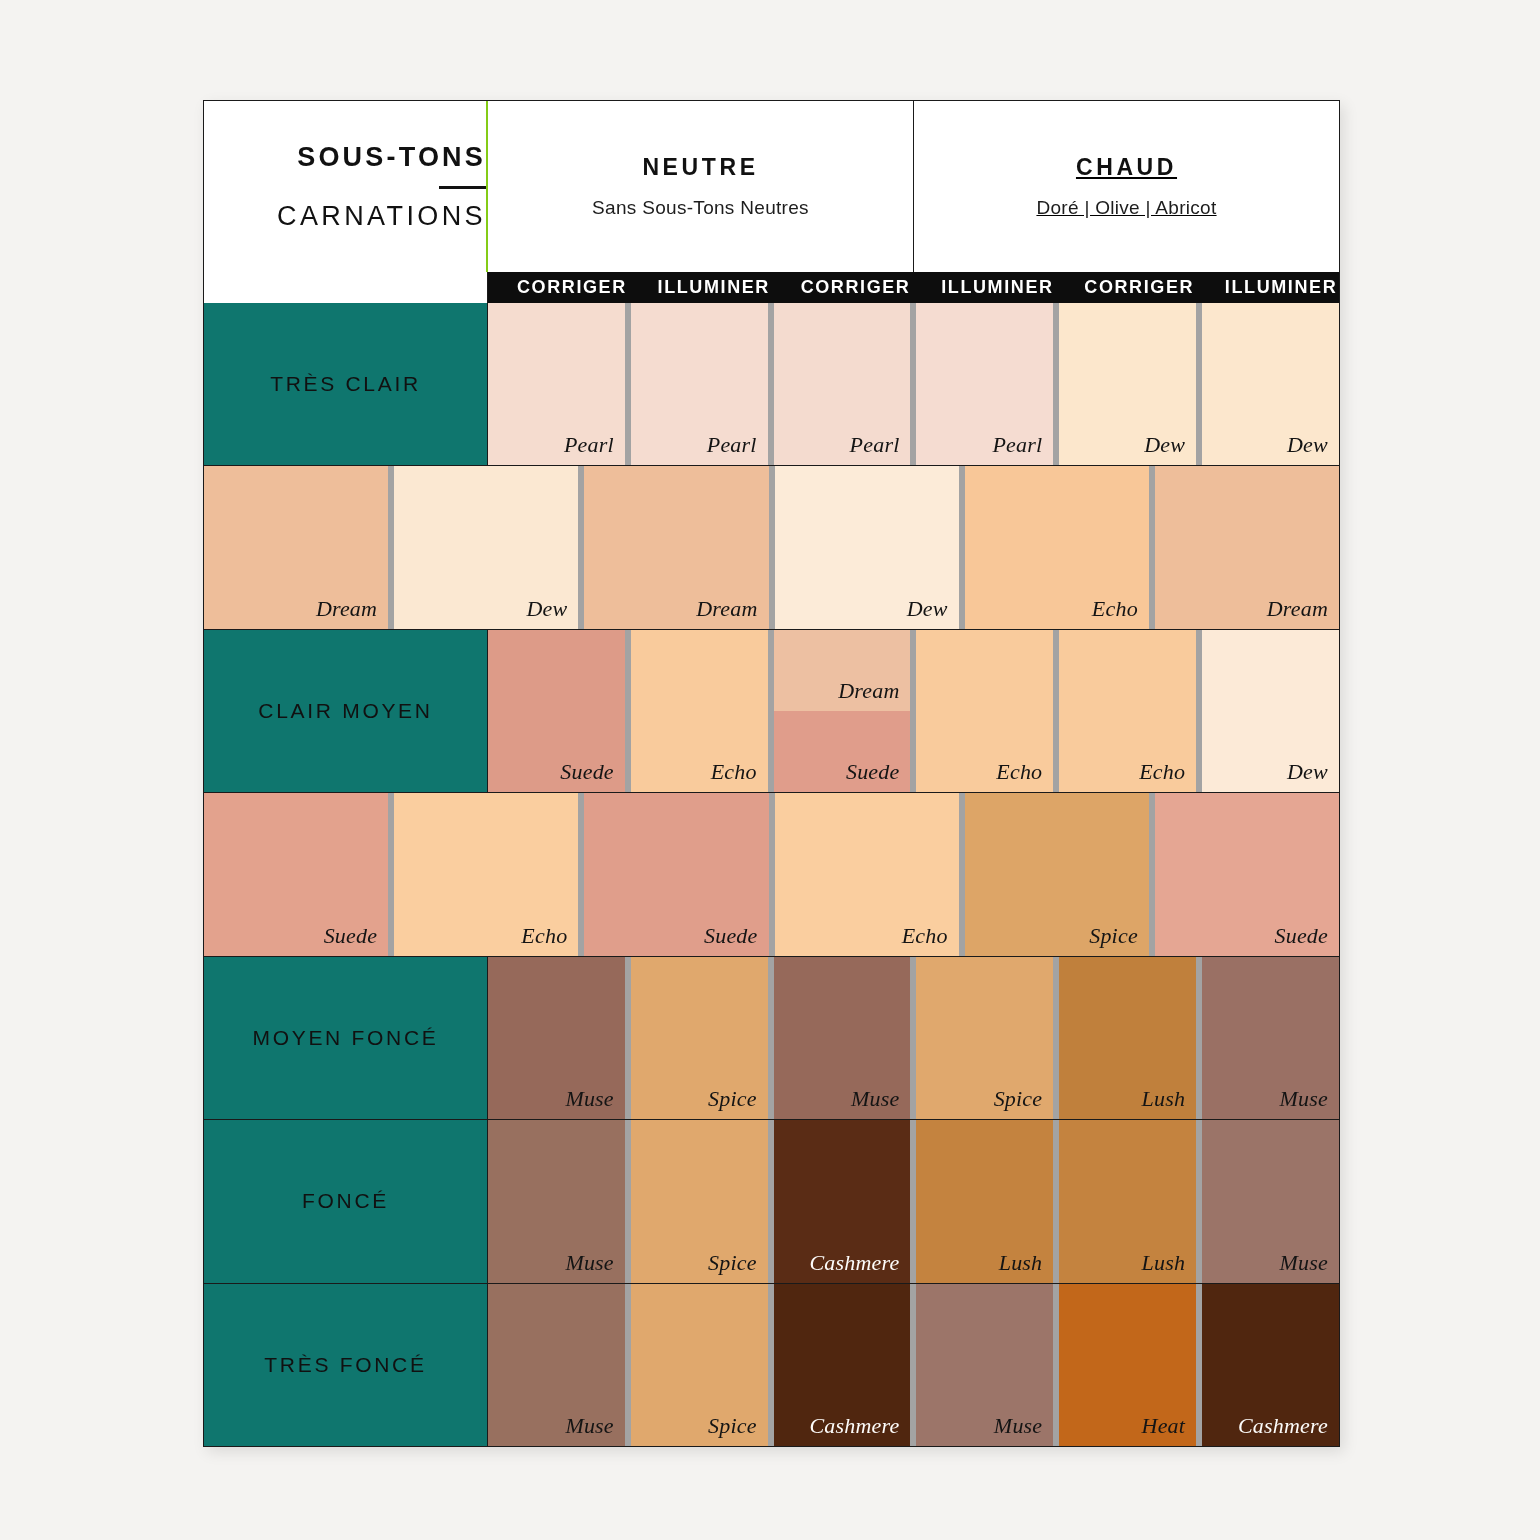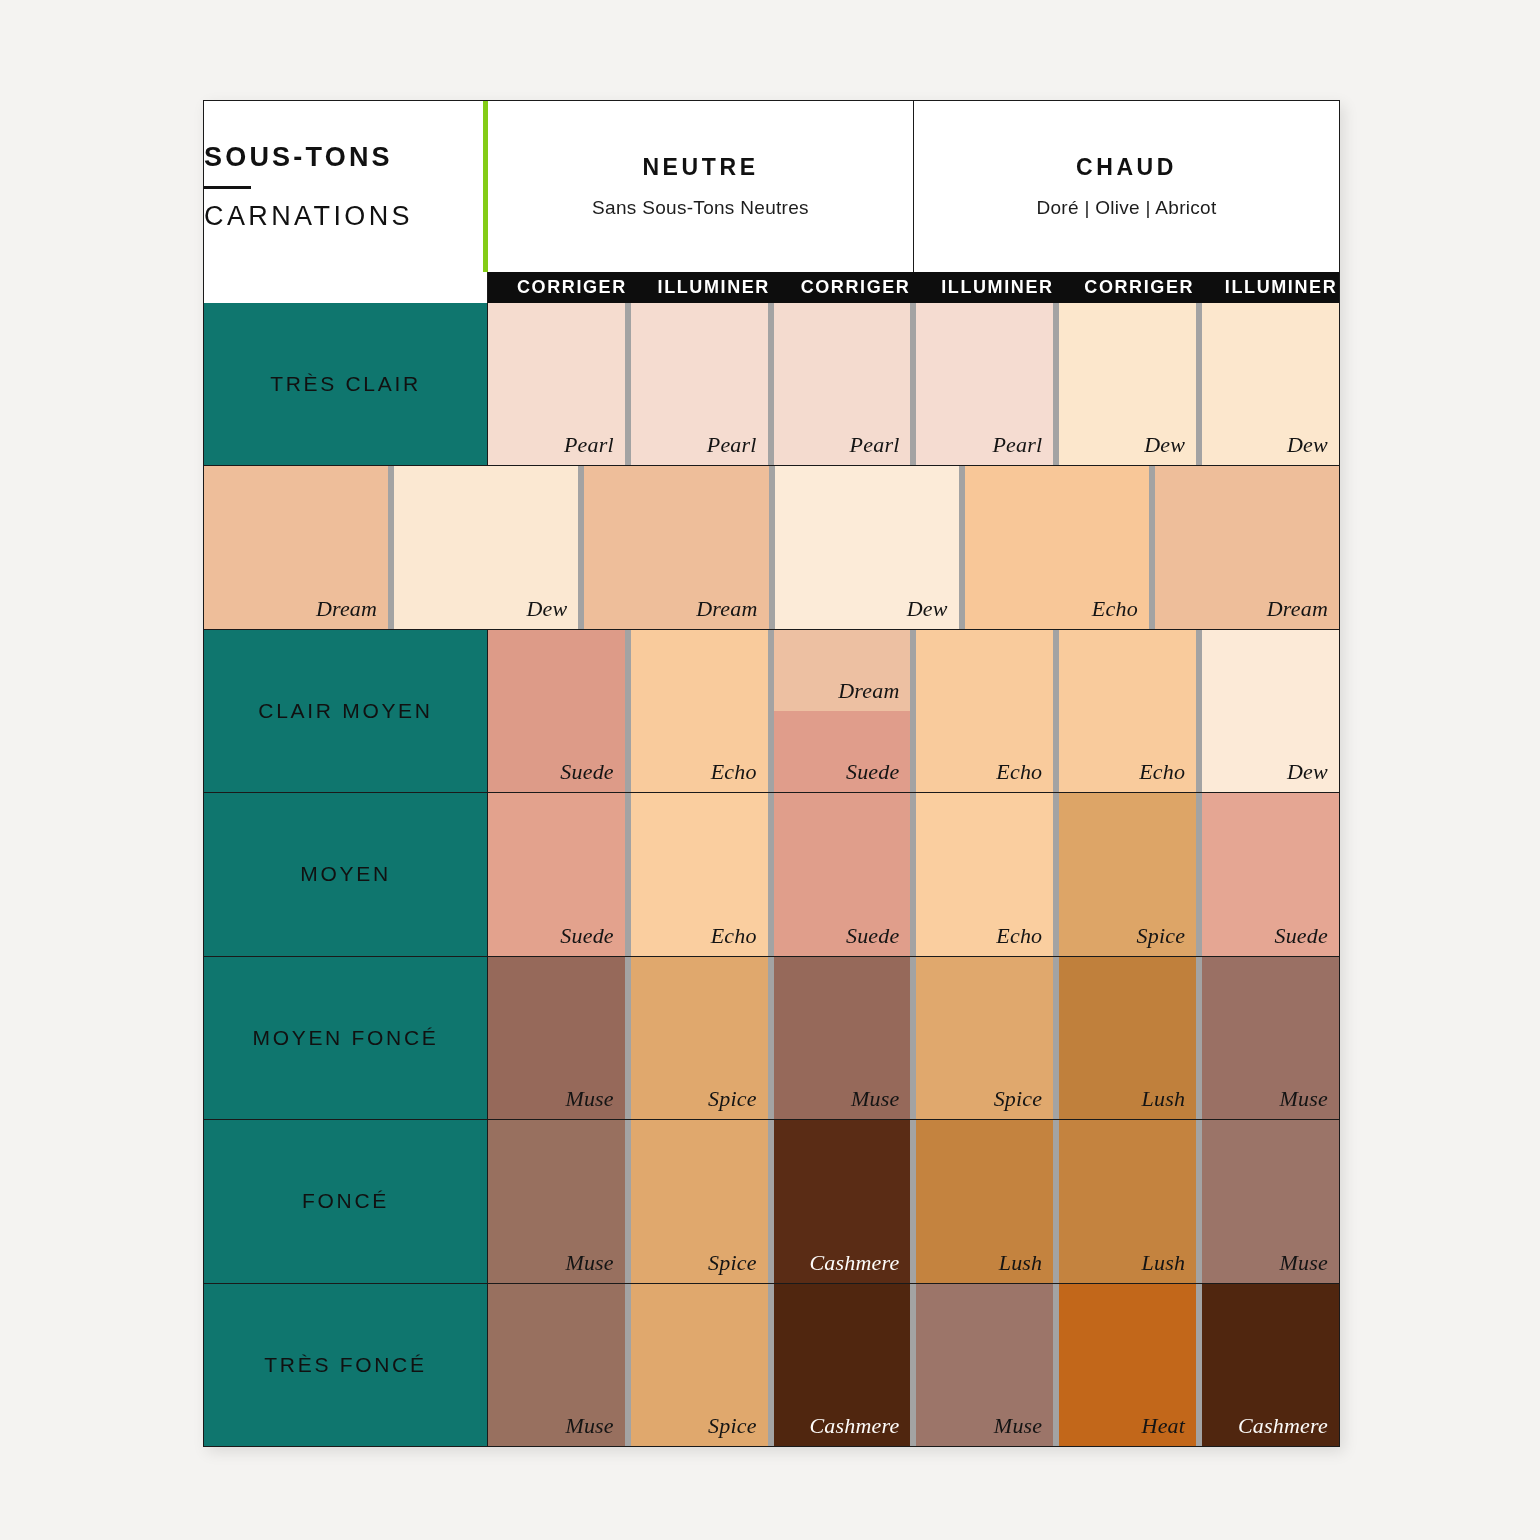--- a/index.html
+++ b/index.html
@@ -35,24 +35,24 @@
 
   
   .hdr {
     display: flex;
     height: 171px;
     box-sizing: border-box;
   }
   .hdr-corner {
     width: 284px;
     flex: 0 0 284px;
-    border-right: 5px solid #84cc16;
+    border-right: 2px solid #84cc16;
     display: flex;
     flex-direction: column;
-    align-items: flex-start;
+    align-items: flex-end;
     justify-content: center;
     box-sizing: border-box;
   }
   .corner-top {
     font-size: 27px;
     font-weight: bold;
     letter-spacing: 3.2px;
     color: #111;
   }
   .corner-rule {
@@ -70,21 +70,21 @@
 
   .tone-group {
     flex: 1 1 0;
     border-right: 1px solid #1a1a1a;
     display: flex;
     flex-direction: column;
     align-items: center;
     justify-content: center;
     box-sizing: border-box;
   }
-  .tone-group:last-child { border-right: none; }
+  .tone-group:last-child { border-right: none; text-decoration: underline; }
   .tone-name {
     font-size: 23px;
     font-weight: bold;
     letter-spacing: 3.6px;
     color: #111;
     margin-bottom: 16px;
   }
   .tone-sub {
     font-size: 19px;
     font-weight: 400;
@@ -317,21 +317,20 @@
               </div>
             </div>
             <div class="swatch">
               <div class="swatch-part" style="background: rgb(252, 234, 215);">
                 <span class="swatch-name">Dew</span>
               </div>
             </div>
           </div>
         </div>
         <div class="row">
-          <div class="row-label">MOYEN</div>
           <div class="swatches">
             <div class="swatch">
               <div class="swatch-part" style="background: rgb(227, 162, 141);">
                 <span class="swatch-name">Suede</span>
               </div>
             </div>
             <div class="swatch">
               <div class="swatch-part" style="background: rgb(250, 206, 159);">
                 <span class="swatch-name">Echo</span>
               </div>

